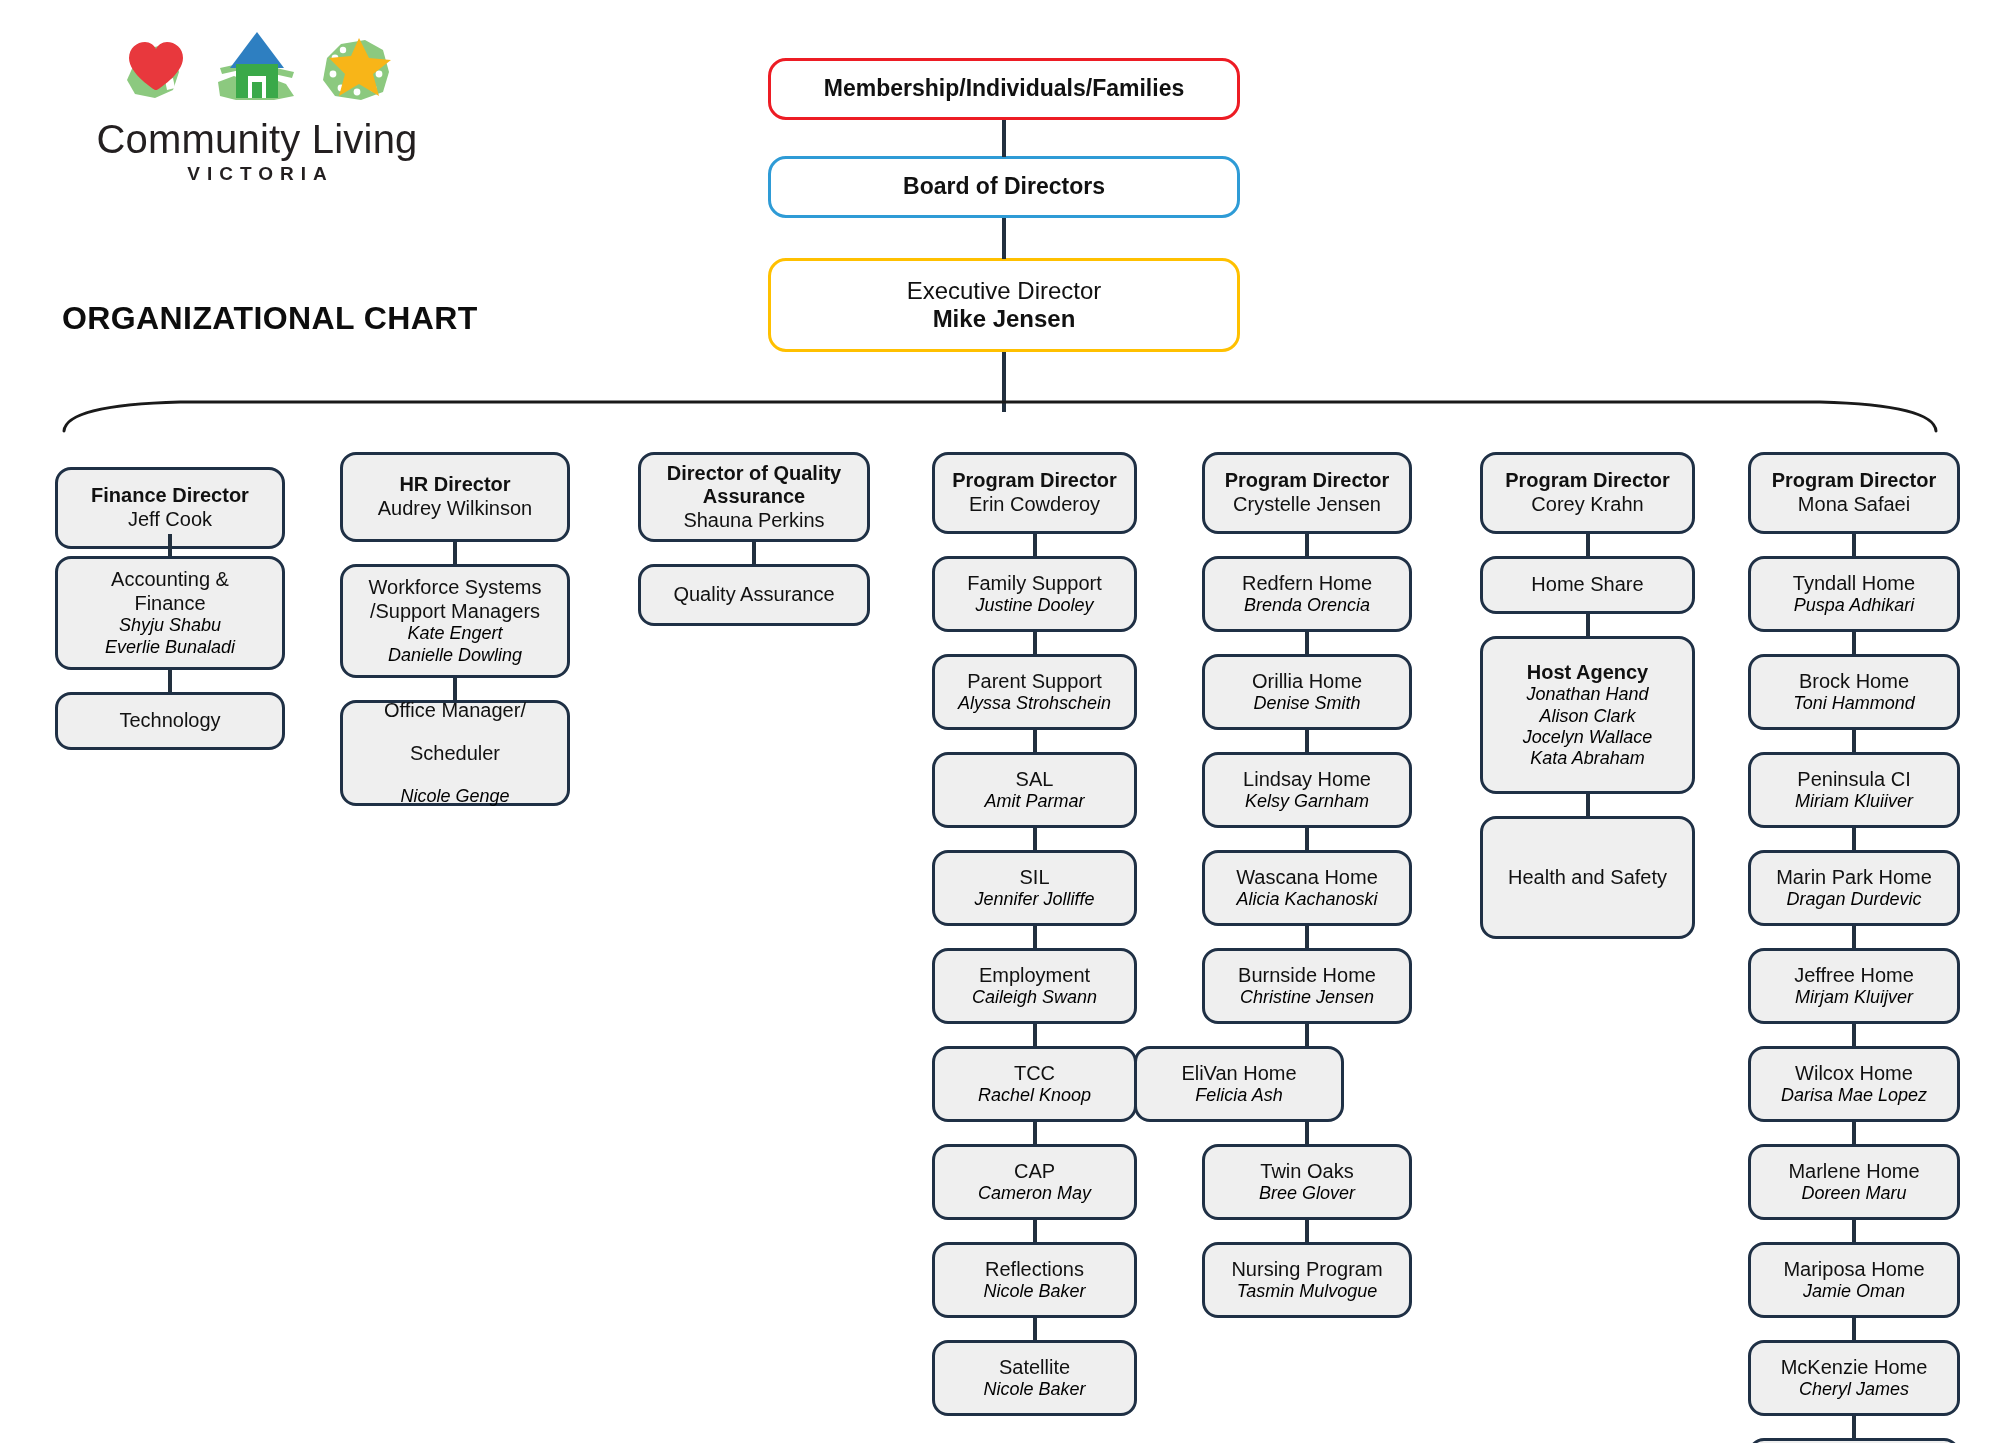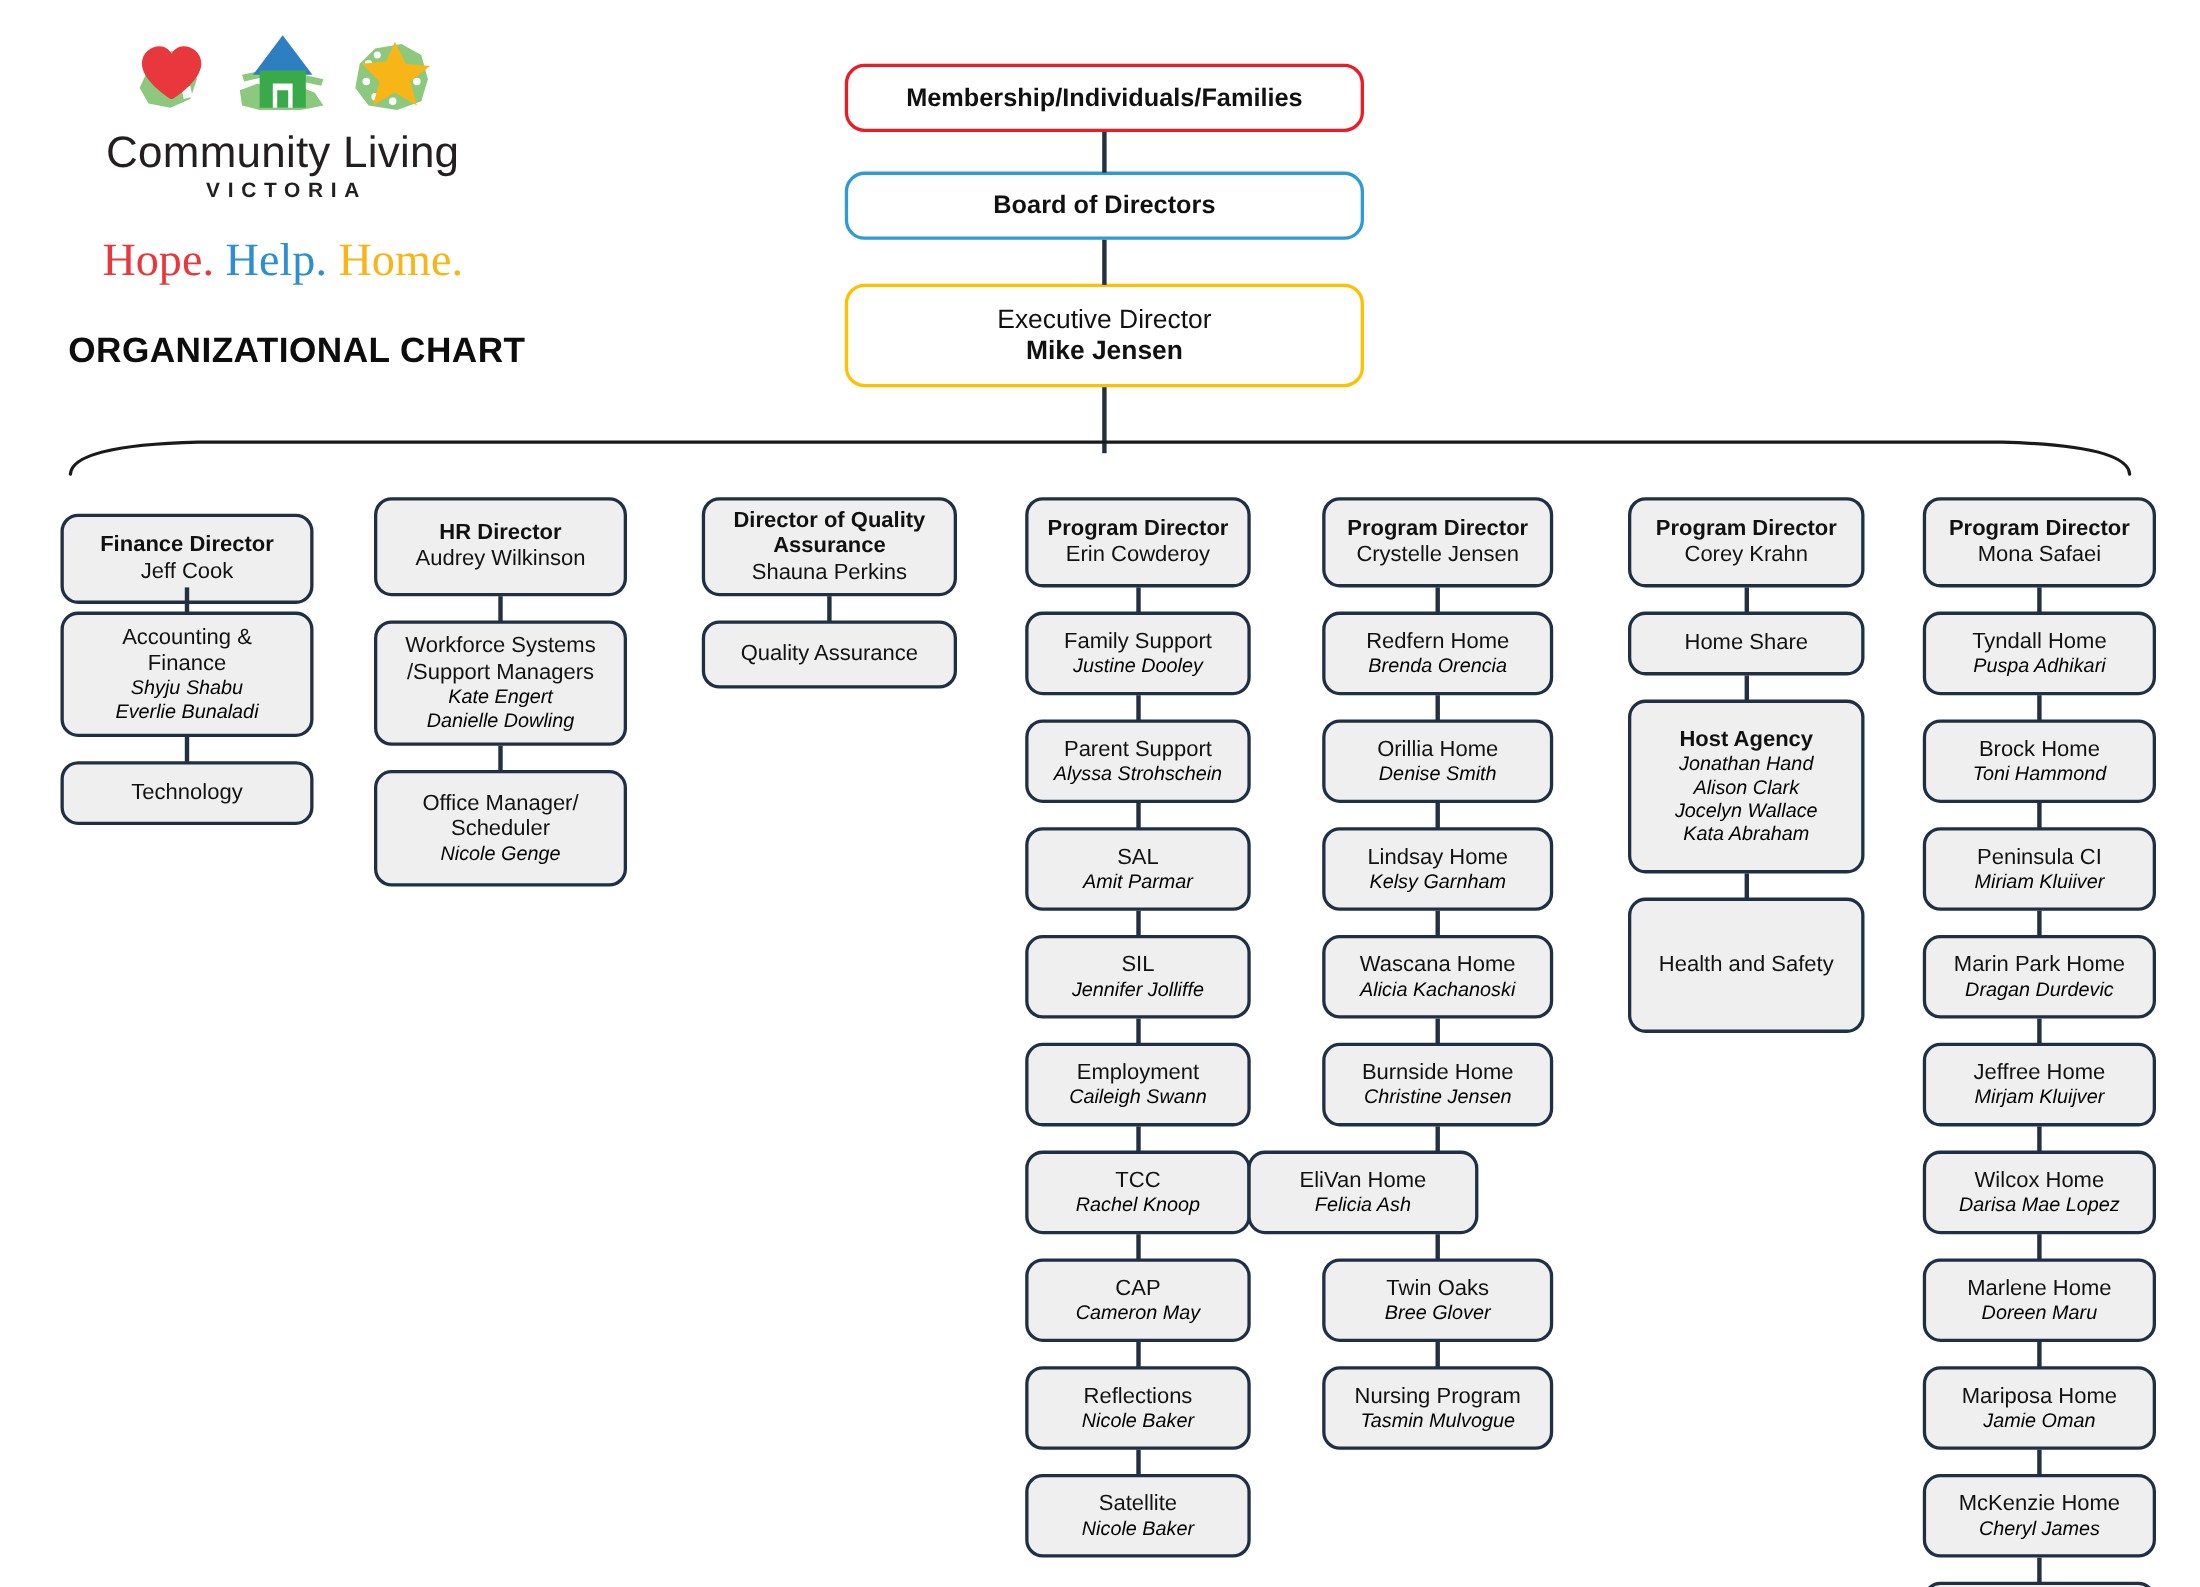--- a/index.html
+++ b/index.html
@@ -107,25 +107,20 @@
         <circle cx="44" cy="64" r="3.4" fill="#ffffff"></circle>
         <circle cx="60" cy="60" r="3.4" fill="#ffffff"></circle>
         <circle cx="66" cy="46" r="3.4" fill="#ffffff"></circle>
         <circle cx="30" cy="22" r="3.2" fill="#ffffff"></circle>
         <path d="M46 10 L56 30 L78 32 L60 46 L66 68 L46 56 L26 68 L32 46 L16 30 L38 28 Z" fill="#f8b518"></path>
       </svg>
 
     </div>
     <div id="logo-wordmark">Community Living</div>
     <div id="logo-sub">VICTORIA</div>
-    <div id="tagline">
-      <span class="hope">Hope.</span>
-      <span class="help">Help.</span>
-      <span class="home">Home.</span>
-    </div>
   </div>
 
   <div id="chart-title">ORGANIZATIONAL CHART</div>
 
   <div id="tree-root">
       <div class="node top" id="n-membership" style="left: 768px; top: 58px; width: 472px; height: 62px;">
         <div class="t-bold">Membership/Individuals/Families</div>
       </div>
       <div class="node top" id="n-board" style="left: 768px; top: 156px; width: 472px; height: 62px;">
         <div class="t-bold">Board of Directors</div>
@@ -157,21 +152,21 @@
         <div class="t-reg">Audrey Wilkinson</div>
       </div>
       <div class="vline" style="left: 453px; top: 542px; height: 24px;"></div>
       <div class="node" style="left: 340px; top: 564px; width: 230px; height: 114px;">
         <div class="t-reg">Workforce Systems</div>
         <div class="t-reg">/Support Managers</div>
         <div class="t-name">Kate Engert</div>
         <div class="t-name">Danielle Dowling</div>
       </div>
       <div class="vline" style="left: 453px; top: 678px; height: 24px;"></div>
-      <div class="node" style="left: 340px; top: 700px; width: 230px; height: 106px;">
+      <div class="node" style="left: 340px; top: 700px; width: 230px; height: 106px; gap: 20px;">
         <div class="t-reg">Office Manager/</div>
         <div class="t-reg">Scheduler</div>
         <div class="t-name">Nicole Genge</div>
       </div>
       <div class="node dir" style="left: 638px; top: 452px; width: 232px; height: 90px;">
         <div class="t-bold">Director of Quality</div>
         <div class="t-bold">Assurance</div>
         <div class="t-reg">Shauna Perkins</div>
       </div>
       <div class="vline" style="left: 752px; top: 542px; height: 24px;"></div>

